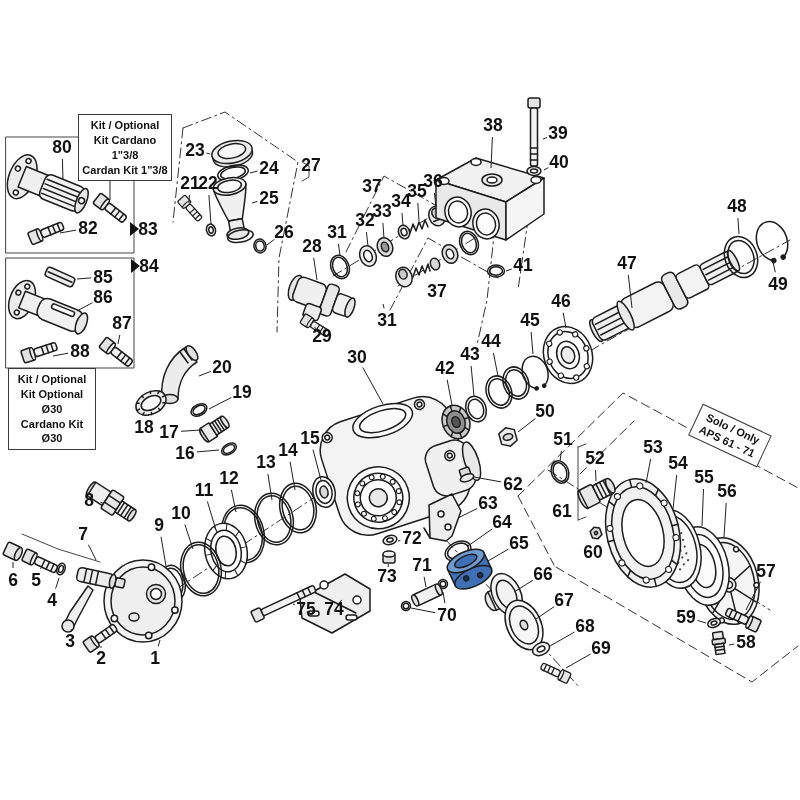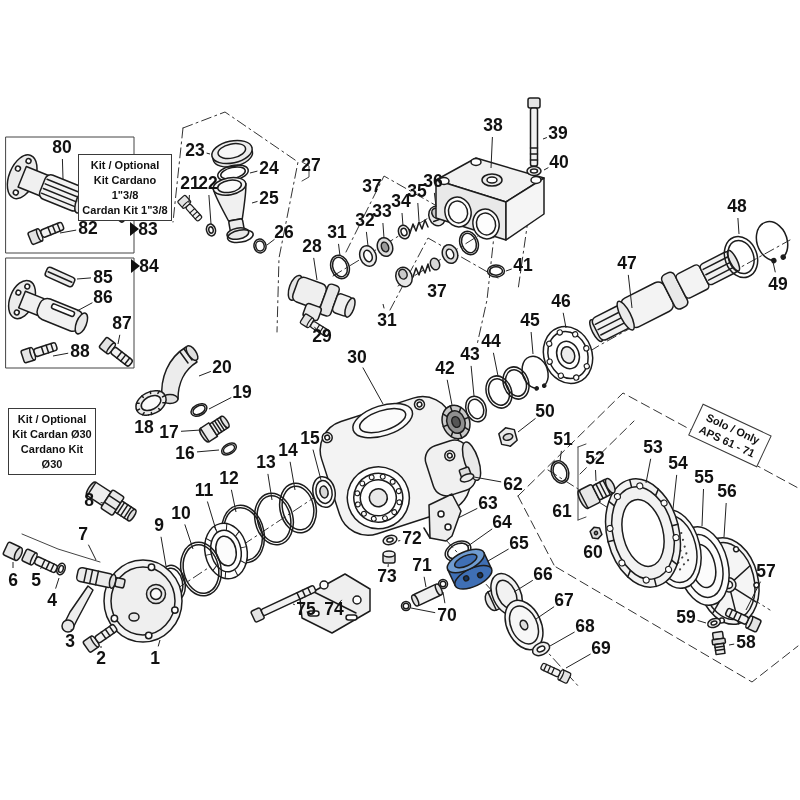--- a/index.html
+++ b/index.html
@@ -4,21 +4,21 @@
 <style>
   html,body{margin:0;padding:0;background:#fff;}
   .stage{position:relative;width:800px;height:800px;background:#fff;overflow:hidden;
          font-family:"Liberation Sans",sans-serif;}
   svg{position:absolute;left:0;top:0;}
   .plabel{font-family:"Liberation Sans",sans-serif;font-weight:bold;font-size:17.5px;
           fill:#111;text-anchor:middle;stroke:none;}
   .leader{stroke:#222;stroke-width:1;fill:none;}
   .tri{fill:#111;stroke:none;}
   .kitbox{position:absolute;box-sizing:border-box;border:1.4px solid #3a3a3a;background:#fff;
-          font-weight:bold;font-size:11px;line-height:1.35;text-align:center;padding:3px 1px;color:#111;margin-top:40px;}
+          font-weight:bold;font-size:11px;line-height:1.35;text-align:center;padding:3px 1px;color:#111;}
   .sololabel{position:absolute;box-sizing:border-box;border:1.2px solid #3a3a3a;background:#fff;
           font-weight:bold;font-size:11px;line-height:1.3;text-align:center;padding:2px 4px;color:#111;
           transform:rotate(25deg);}
   .dashdot{stroke:#333;stroke-width:1;fill:none;stroke-dasharray:10 4 2 4;}
   .dashes{stroke:#333;stroke-width:1;fill:none;stroke-dasharray:9 5;}
   .thin{stroke:#444;stroke-width:1;fill:none;}
 </style>
 </head>
 <body>
 
@@ -808,21 +808,21 @@
       </g>
 </svg>
 
 <div class="kitbox" style="left:78px;top:114px;width:94px;">
   <div>Kit / Optional</div>
   <div>Kit Cardano 1"3/8</div>
   <div>Cardan Kit 1"3/8</div>
 </div>
 <div class="kitbox" style="left:8px;top:368px;width:88px;">
   <div>Kit / Optional</div>
-  <div>Kit Cardan Ø30</div>
+  <div>Kit Optional Ø30</div>
   <div>Cardano Kit Ø30</div>
 </div>
 
 <div class="sololabel" style="left:692px;top:418px;width:76px;">
   <div>Solo / Only</div>
   <div>APS 61 - 71</div>
 </div>
 </div>
 
 </body></html>

